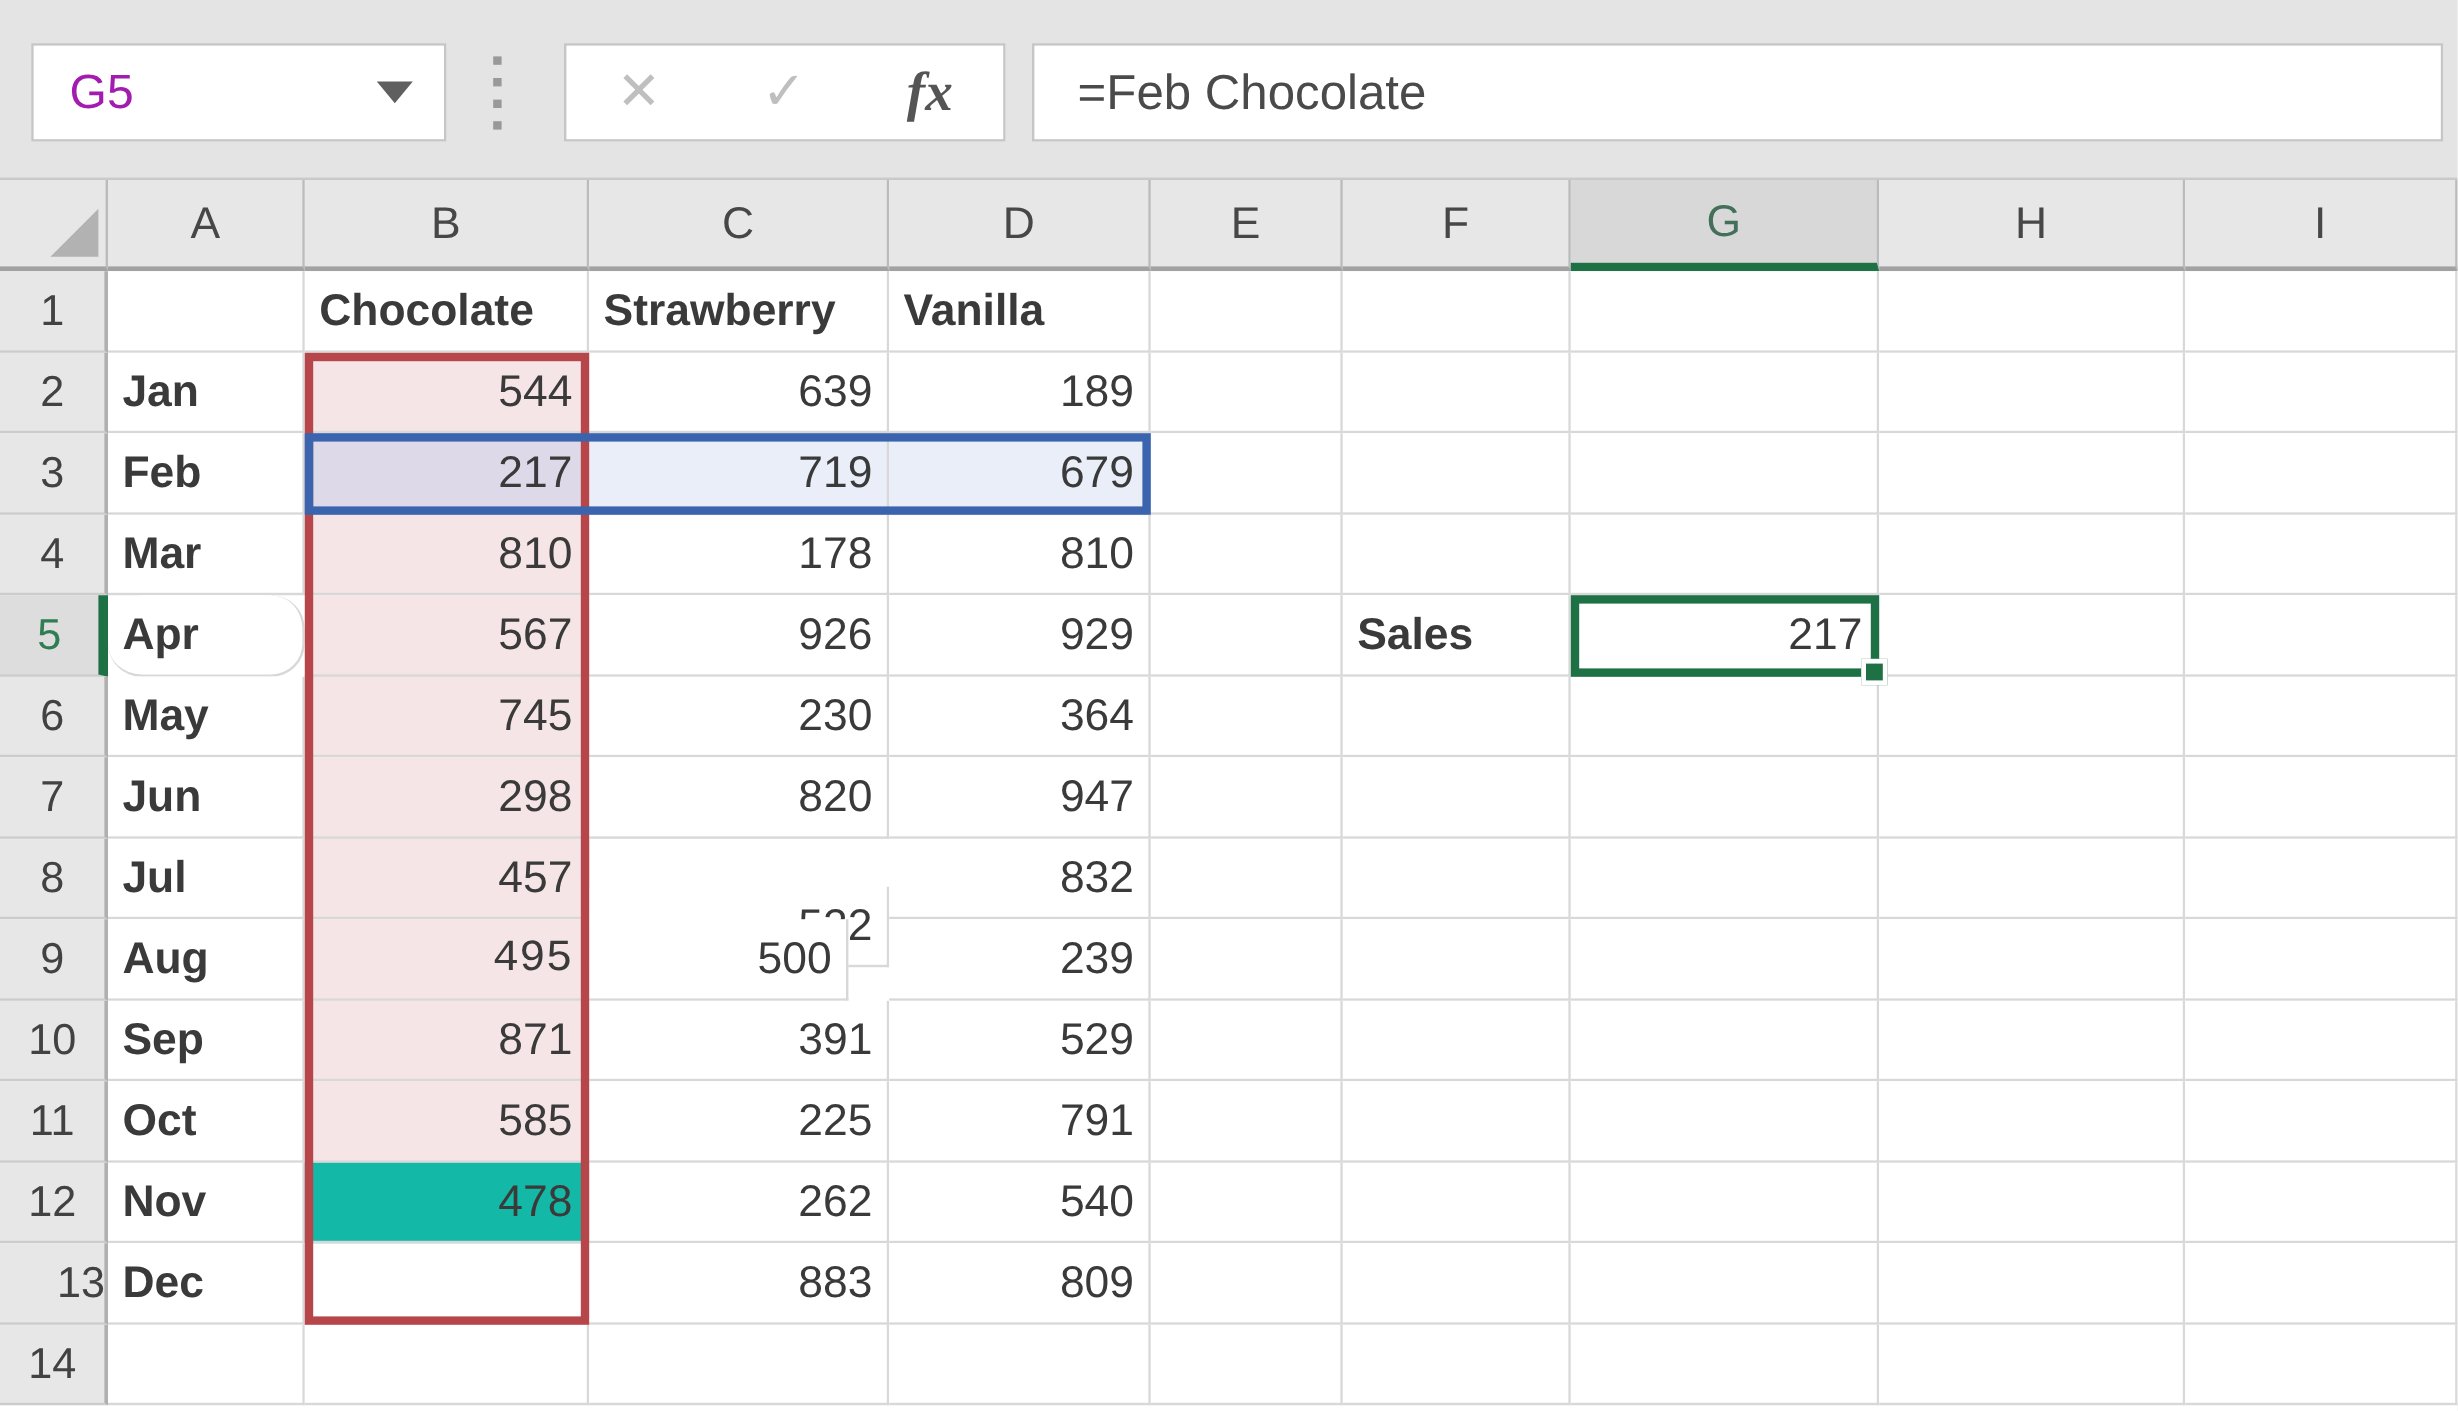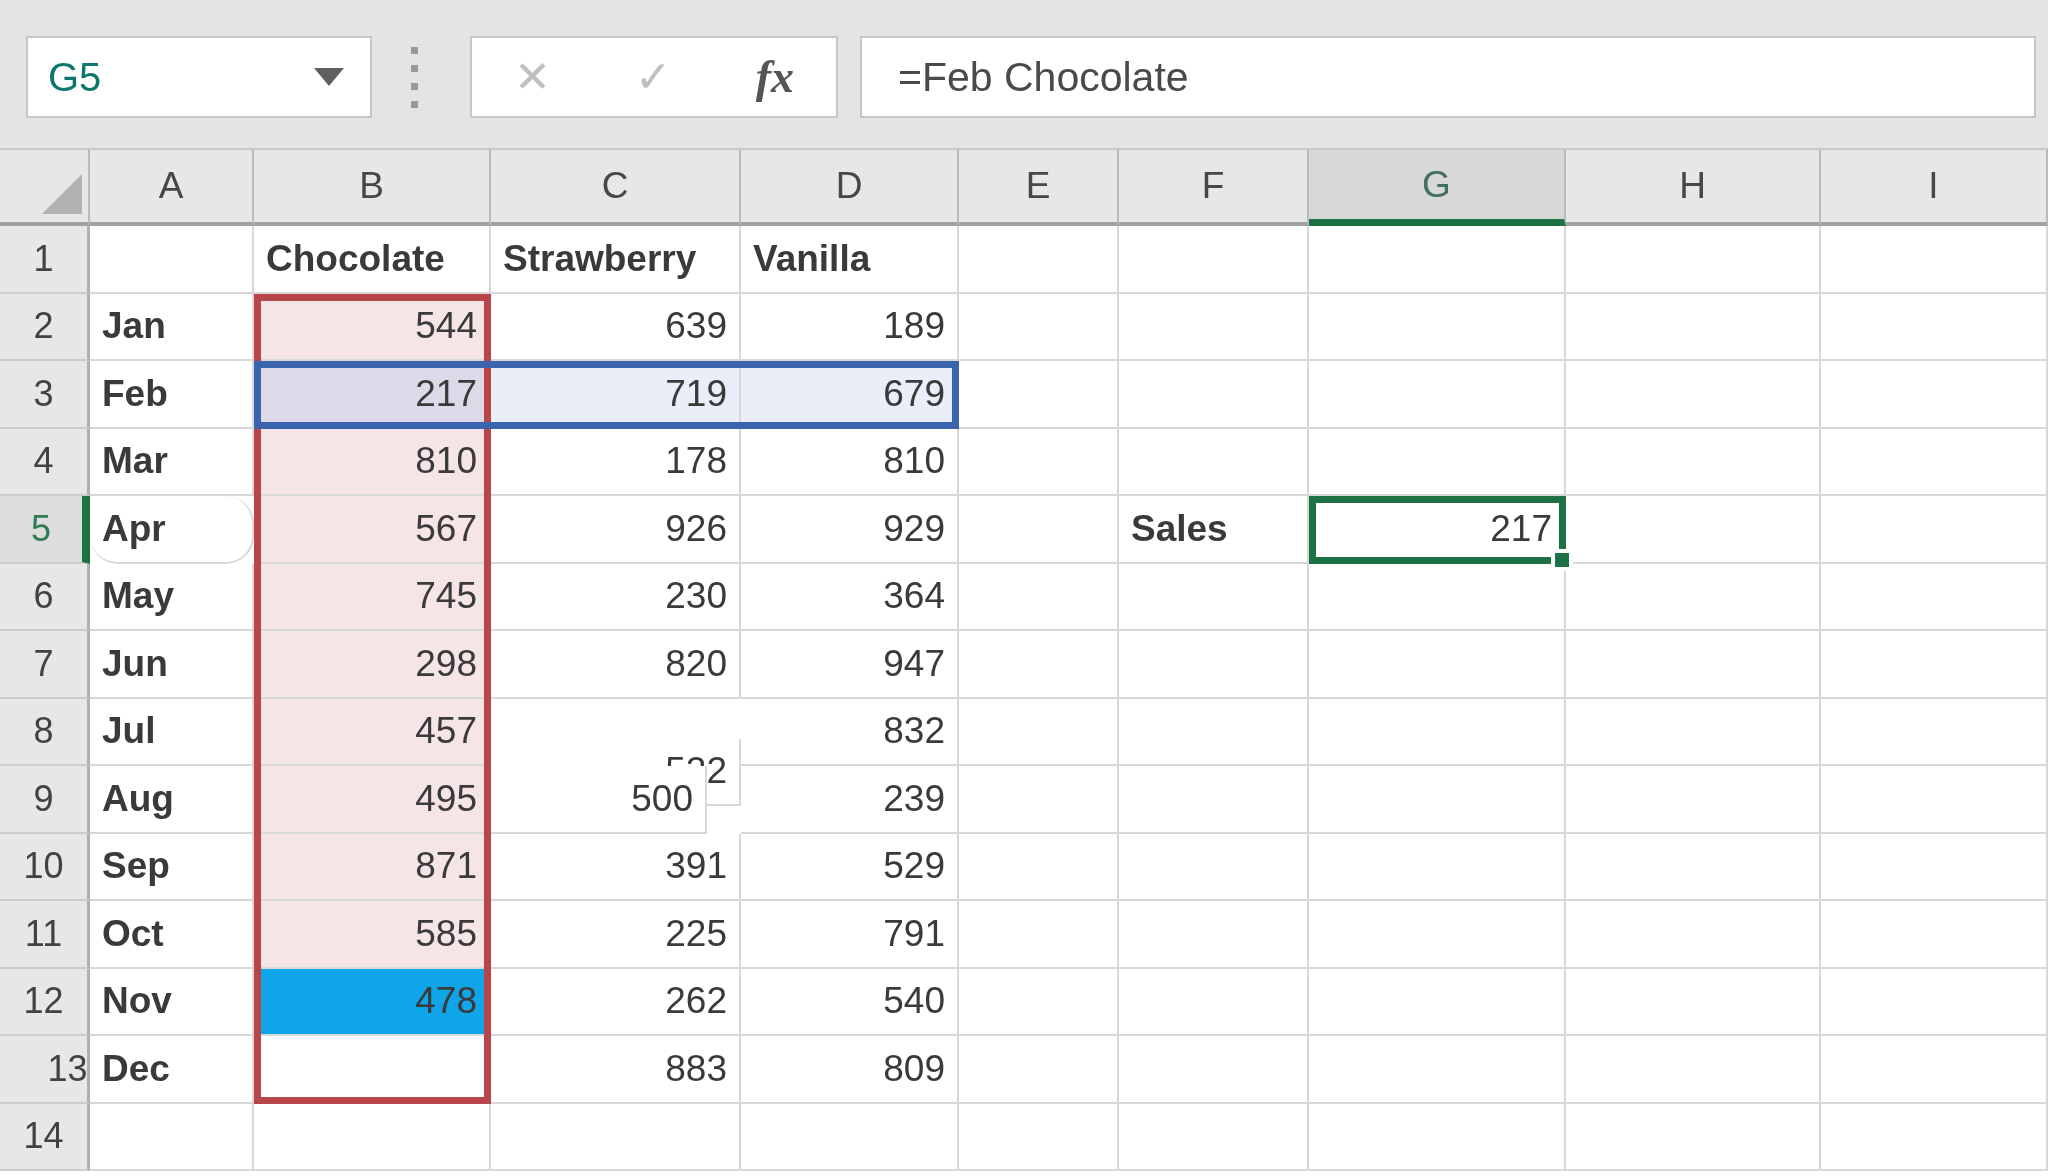--- a/index.html
+++ b/index.html
@@ -5,21 +5,21 @@
   * { box-sizing: border-box; margin: 0; padding: 0; }
   html,body { width:2048px; height:1176px; overflow:hidden; }
   body { font-family:"Liberation Sans", sans-serif; background:#e4e4e4; }
   #root { position:relative; width:2048px; height:1176px; background:#ffffff; }
 
   
   #topbar { position:absolute; left:0; top:0; width:2048px; height:150px;
             background:#e4e4e4; border-bottom:2px solid #c9c9c9; }
   .whitebox { position:absolute; background:#ffffff; border:2px solid #c6c6c6; }
   #name-box { left:26px; top:36px; width:346px; height:82px; display:flex; align-items:center; }
-  #name-box .nbtext { padding-left:20px; font-size:40px; color:#0f766e; flex:1; }
+  #name-box .nbtext { padding-left:30px; font-size:40px; color:#a21caf; flex:1; }
   #nb-arrow { width:0; height:0; border-left:15px solid transparent; border-right:15px solid transparent;
               border-top:18px solid #5f5f5f; margin-right:26px; }
   #dots-sep { position:absolute; left:404px; top:36px; height:82px; width:20px;
               display:flex; flex-direction:column; align-items:center; justify-content:center; gap:11px; }
   #dots-sep .dot { width:7px; height:7px; background:#999999; }
   #fxbtns { left:470px; top:36px; width:368px; height:82px; display:flex; align-items:center; justify-content:space-around; }
   .fxb { font-size:44px; color:#bfbfbf; line-height:1; cursor:default; }
   #btn-fx { font-family:"Liberation Serif", serif; font-style:italic; font-weight:bold; color:#555555; font-size:46px; }
   #formula-bar { left:860px; top:36px; width:1176px; height:82px; display:flex; align-items:center; }
   #formula-bar .fbtext { padding-left:36px; font-size:41px; color:#4a4a4a; white-space:pre; }
@@ -166,21 +166,21 @@
       <div class="cell num g-abs" style="background: rgb(246, 229, 231); left: 254px; top: 548.5px; width: 237px; height: 67.5px;">457</div>
       <div class="cell num g-abs" style="left: 491px; top: 548.5px; width: 250px; height: 67.5px; margin-top: 40px;">522</div>
       <div class="cell num g-abs" style="left: 741px; top: 548.5px; width: 218px; height: 67.5px;">832</div>
       <div class="cell g-abs" style="left: 959px; top: 548.5px; width: 160px; height: 67.5px;"></div>
       <div class="cell g-abs" style="left: 1119px; top: 548.5px; width: 190px; height: 67.5px;"></div>
       <div class="cell g-abs" style="left: 1309px; top: 548.5px; width: 257px; height: 67.5px;"></div>
       <div class="cell g-abs" style="left: 1566px; top: 548.5px; width: 255px; height: 67.5px;"></div>
       <div class="cell g-abs" style="left: 1821px; top: 548.5px; width: 227px; height: 67.5px;"></div>
       <div class="rowhdr g-abs" style="left: 0px; top: 616px; width: 90px; height: 67.5px;">9</div>
       <div class="cell txt g-abs" style="left: 90px; top: 616px; width: 164px; height: 67.5px;">Aug</div>
-      <div class="cell num g-abs" style="background: rgb(246, 229, 231); left: 254px; top: 616px; width: 237px; height: 67.5px;">495</div>
+      <div class="cell num g-abs" style="background: rgb(246, 229, 231); left: 254px; top: 616px; width: 237px; height: 67.5px; font-family: Liberation Mono, monospace;">495</div>
       <div class="cell num g-abs" style="left: 491px; top: 616px; width: 216px; height: 67.5px;">500</div>
       <div class="cell num g-abs" style="left: 741px; top: 616px; width: 218px; height: 67.5px;">239</div>
       <div class="cell g-abs" style="left: 959px; top: 616px; width: 160px; height: 67.5px;"></div>
       <div class="cell g-abs" style="left: 1119px; top: 616px; width: 190px; height: 67.5px;"></div>
       <div class="cell g-abs" style="left: 1309px; top: 616px; width: 257px; height: 67.5px;"></div>
       <div class="cell g-abs" style="left: 1566px; top: 616px; width: 255px; height: 67.5px;"></div>
       <div class="cell g-abs" style="left: 1821px; top: 616px; width: 227px; height: 67.5px;"></div>
       <div class="rowhdr g-abs" style="left: 0px; top: 683.5px; width: 90px; height: 67.5px;">10</div>
       <div class="cell txt g-abs" style="left: 90px; top: 683.5px; width: 164px; height: 67.5px;">Sep</div>
       <div class="cell num g-abs" style="background: rgb(246, 229, 231); left: 254px; top: 683.5px; width: 237px; height: 67.5px;">871</div>
@@ -196,21 +196,21 @@
       <div class="cell num g-abs" style="background: rgb(246, 229, 231); left: 254px; top: 751px; width: 237px; height: 67.5px;">585</div>
       <div class="cell num g-abs" style="left: 491px; top: 751px; width: 250px; height: 67.5px;">225</div>
       <div class="cell num g-abs" style="left: 741px; top: 751px; width: 218px; height: 67.5px;">791</div>
       <div class="cell g-abs" style="left: 959px; top: 751px; width: 160px; height: 67.5px;"></div>
       <div class="cell g-abs" style="left: 1119px; top: 751px; width: 190px; height: 67.5px;"></div>
       <div class="cell g-abs" style="left: 1309px; top: 751px; width: 257px; height: 67.5px;"></div>
       <div class="cell g-abs" style="left: 1566px; top: 751px; width: 255px; height: 67.5px;"></div>
       <div class="cell g-abs" style="left: 1821px; top: 751px; width: 227px; height: 67.5px;"></div>
       <div class="rowhdr g-abs" style="left: 0px; top: 818.5px; width: 90px; height: 67.5px;">12</div>
       <div class="cell txt g-abs" style="left: 90px; top: 818.5px; width: 164px; height: 67.5px;">Nov</div>
-      <div class="cell num g-abs" style="background: #0ea5e9; left: 254px; top: 818.5px; width: 237px; height: 67.5px;">478</div>
+      <div class="cell num g-abs" style="background: #14b8a6; left: 254px; top: 818.5px; width: 237px; height: 67.5px;">478</div>
       <div class="cell num g-abs" style="left: 491px; top: 818.5px; width: 250px; height: 67.5px;">262</div>
       <div class="cell num g-abs" style="left: 741px; top: 818.5px; width: 218px; height: 67.5px;">540</div>
       <div class="cell g-abs" style="left: 959px; top: 818.5px; width: 160px; height: 67.5px;"></div>
       <div class="cell g-abs" style="left: 1119px; top: 818.5px; width: 190px; height: 67.5px;"></div>
       <div class="cell g-abs" style="left: 1309px; top: 818.5px; width: 257px; height: 67.5px;"></div>
       <div class="cell g-abs" style="left: 1566px; top: 818.5px; width: 255px; height: 67.5px;"></div>
       <div class="cell g-abs" style="left: 1821px; top: 818.5px; width: 227px; height: 67.5px;"></div>
       <div class="rowhdr g-abs" style="left: 0px; top: 886px; width: 90px; height: 67.5px; padding-left: 48px;">13</div>
       <div class="cell txt g-abs" style="left: 90px; top: 886px; width: 164px; height: 67.5px;">Dec</div>
       <div class="cell num g-abs" style="left: 491px; top: 886px; width: 250px; height: 67.5px;">883</div>

